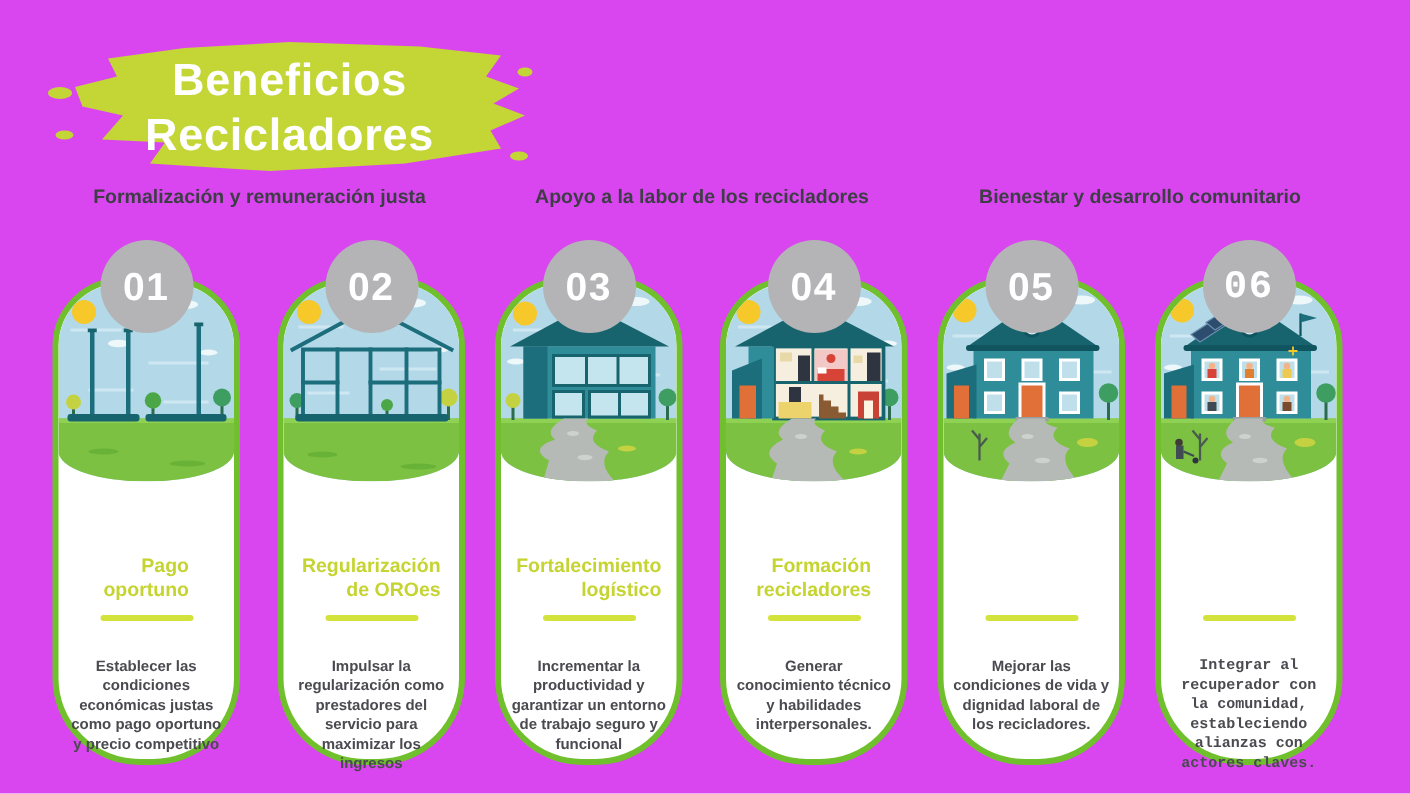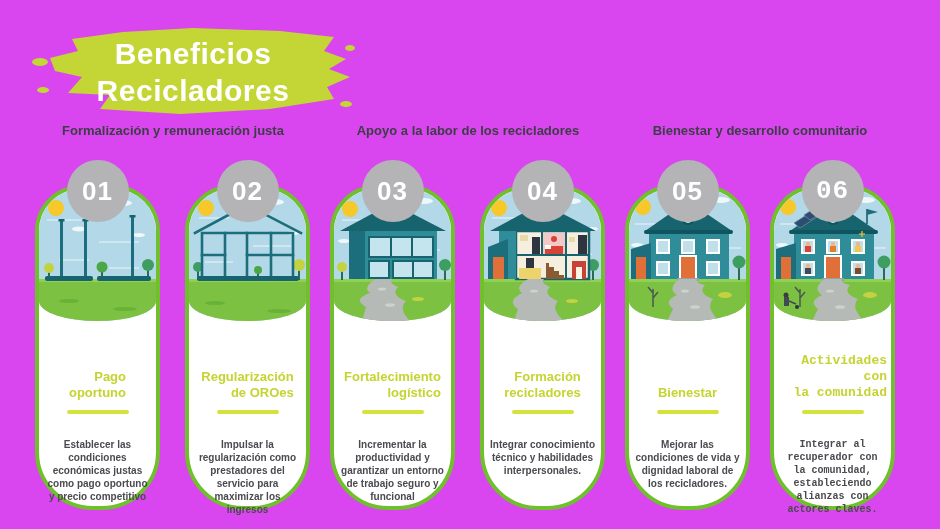--- a/index.html
+++ b/index.html
@@ -256,21 +256,21 @@
           <path d="M44 90 Q30 98 38 104 Q22 112 34 120 L30 132 L80 132 Q66 120 74 112
                    Q58 106 66 98 Q56 94 60 90 Z" fill="#b6bab6"></path>
           <ellipse cx="50" cy="102" rx="4" ry="1.6" fill="#cdd2cd"></ellipse>
           <ellipse cx="88" cy="112" rx="6" ry="2" fill="#c4d241"></ellipse>
         </g>
       </svg>
     </div>
     <div class="card-title">Formación
 recicladores</div>
     <div class="underline"></div>
-    <div class="card-body">Integrar conocimiento técnico y habilidades interpersonales.</div>
+    <div class="card-body">Generar conocimiento técnico y habilidades interpersonales.</div>
   </div>
 
   <div class="card c5">
     <div class="num">05</div>
     <div class="illus">
       <svg viewBox="0 0 117 132">
         <rect width="117" height="132" fill="#b3d9e8"></rect>
         <g fill="#cfe7f2">
             <rect x="6" y="34" width="26" height="2"></rect>
             <rect x="84" y="58" width="28" height="2"></rect>
@@ -311,21 +311,20 @@
           <ellipse cx="96" cy="106" rx="7" ry="3" fill="#c4d241"></ellipse>
         </g>
         <g>
           <path d="M50 90 Q38 100 48 106 Q34 112 44 120 L38 132 L90 132 Q76 118 84 110
                    Q68 104 76 96 Q66 94 68 90 Z" fill="#b6bab6"></path>
           <ellipse cx="56" cy="102" rx="4" ry="1.6" fill="#cdd2cd"></ellipse>
           <ellipse cx="66" cy="118" rx="5" ry="1.8" fill="#cdd2cd"></ellipse>
         </g>
       </svg>
     </div>
-    <div class="card-title">Bienestar</div>
     <div class="underline"></div>
     <div class="card-body">Mejorar las condiciones de vida y dignidad laboral de los recicladores.</div>
   </div>
 
   <div class="card c6">
     <div class="num">06</div>
     <div class="illus">
       <svg viewBox="0 0 117 132">
         <rect width="117" height="132" fill="#b3d9e8"></rect>
         <g fill="#cfe7f2">
@@ -398,19 +397,17 @@
           <circle cx="23" cy="118" r="2" fill="#2e3440"></circle>
         </g>
         <g>
           <path d="M50 90 Q38 100 48 106 Q34 112 44 120 L38 132 L90 132 Q76 118 84 110
                    Q68 104 76 96 Q66 94 68 90 Z" fill="#b6bab6"></path>
           <ellipse cx="56" cy="102" rx="4" ry="1.6" fill="#cdd2cd"></ellipse>
           <ellipse cx="66" cy="118" rx="5" ry="1.8" fill="#cdd2cd"></ellipse>
         </g>
       </svg>
     </div>
-    <div class="card-title">Actividades con
-la comunidad</div>
     <div class="underline"></div>
     <div class="card-body">Integrar al recuperador con la comunidad, estableciendo alianzas con actores claves.</div>
   </div>
 
 </div>
 
 </body></html>

